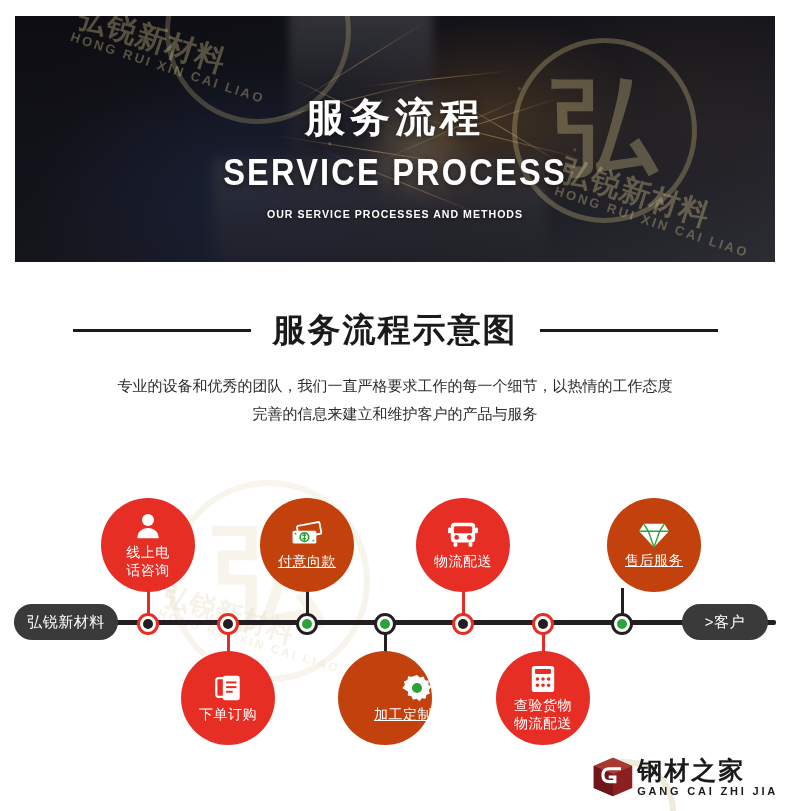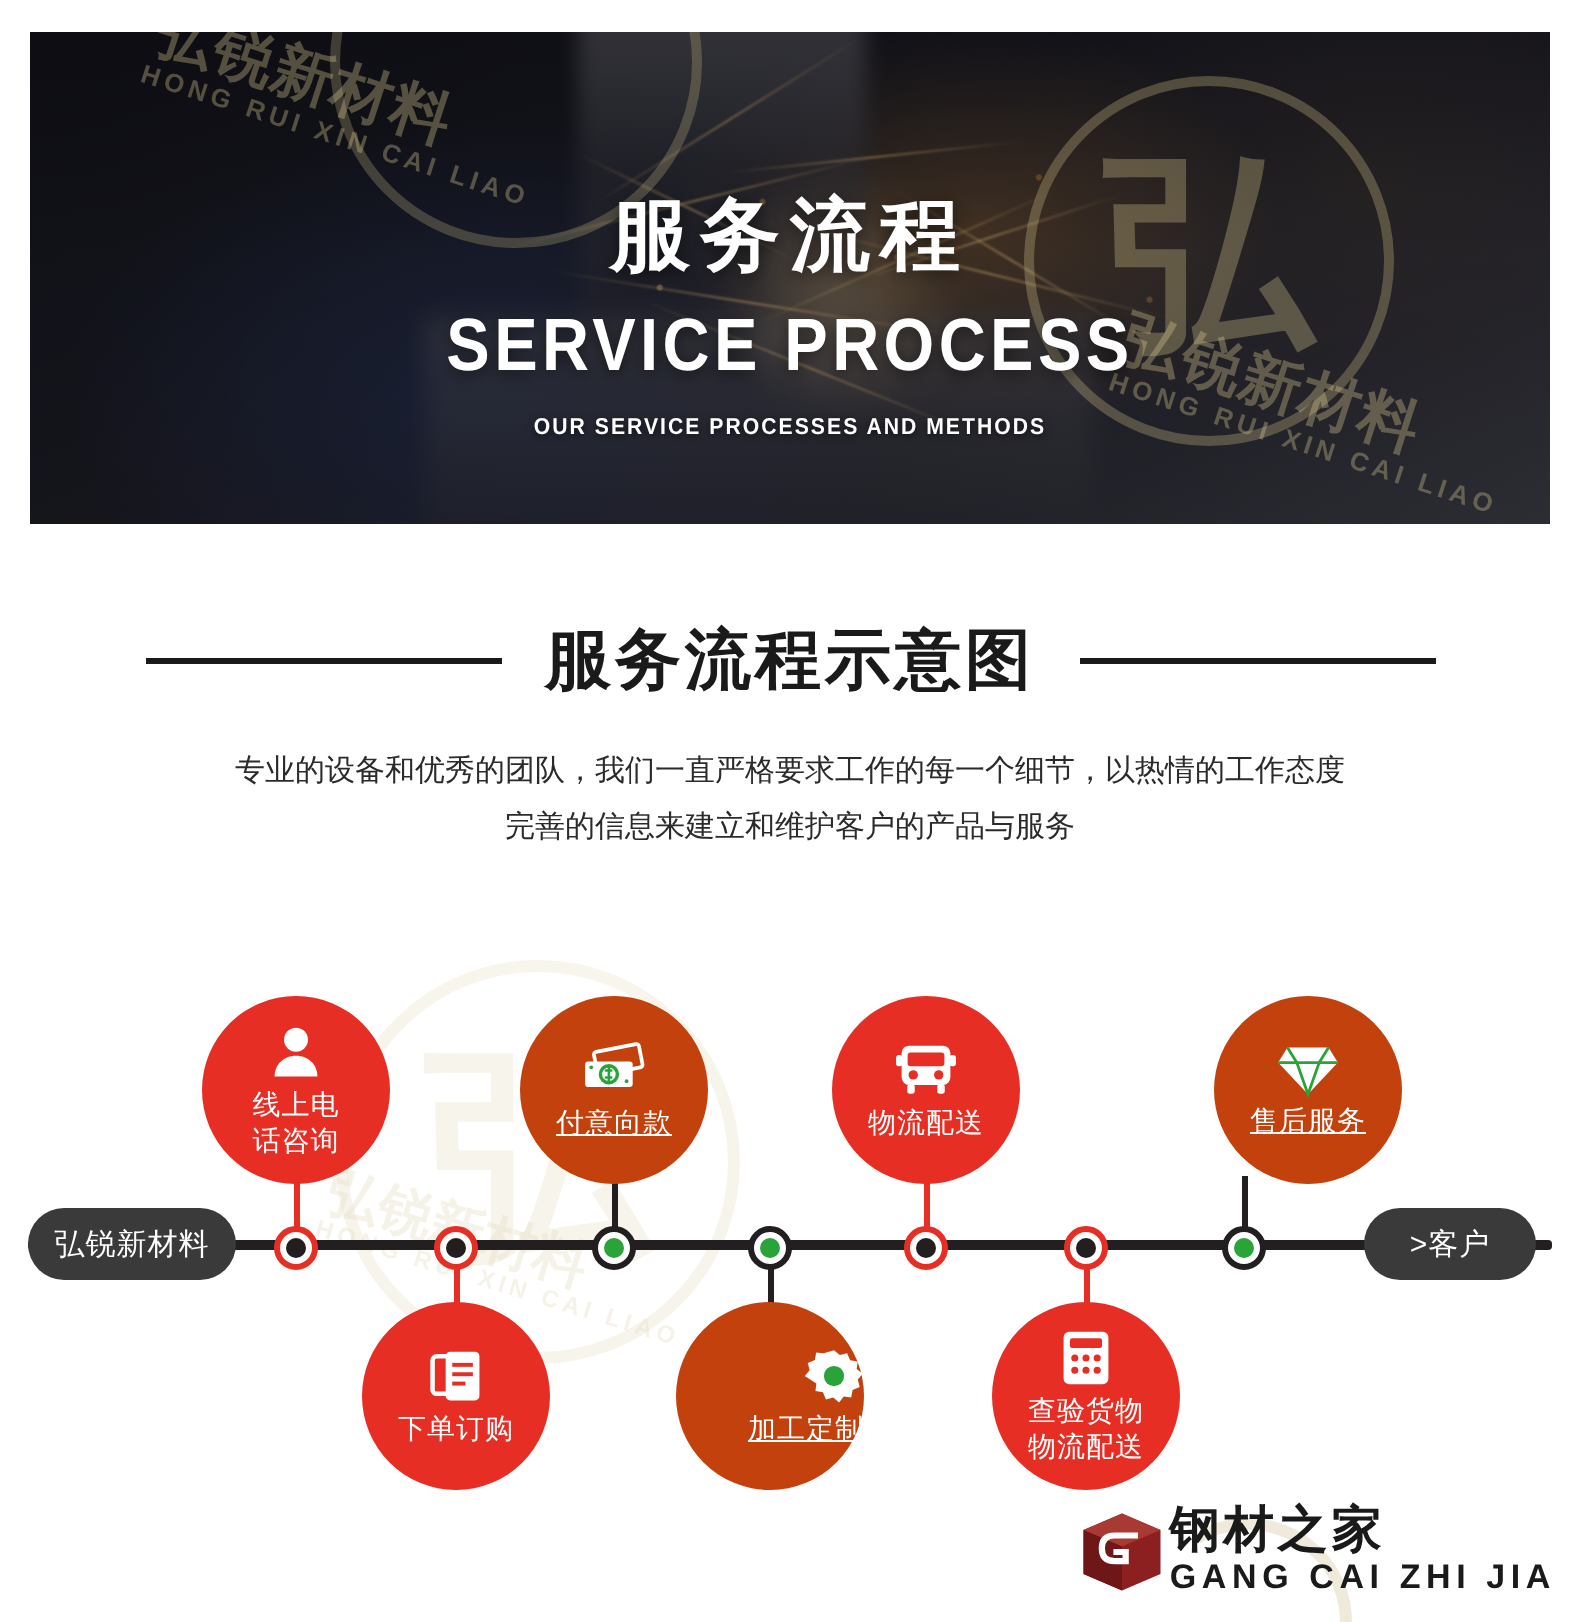--- a/index.html
+++ b/index.html
@@ -331,21 +331,21 @@
     position: relative;
   }
   .logo-text-cn {
     font-size: 25px;
     font-weight: 800;
     color: #1a1a1a;
     letter-spacing: 2px;
     line-height: 1.05;
   }
   .logo-text-en {
-    font-size: 17px;
+    font-size: 11px;
     font-weight: 800;
     color: #1a1a1a;
     letter-spacing: 2.8px;
     line-height: 1.1;
     margin-top: 2px;
   }
   .footer-wm {
     position: absolute;
     left: 600px;
     bottom: 0px;

